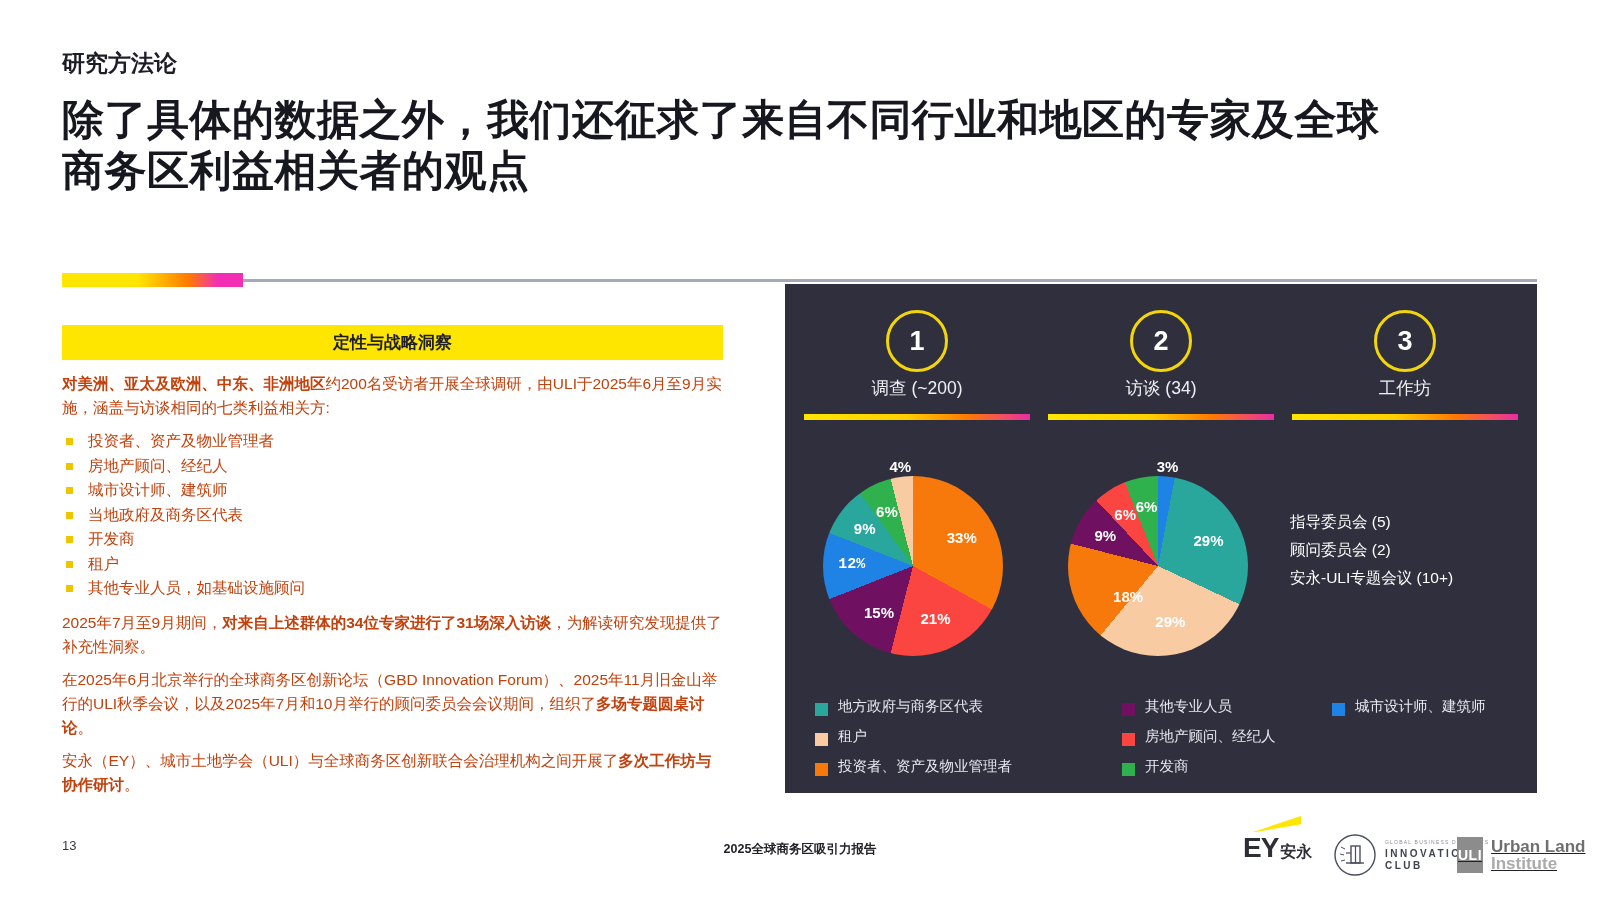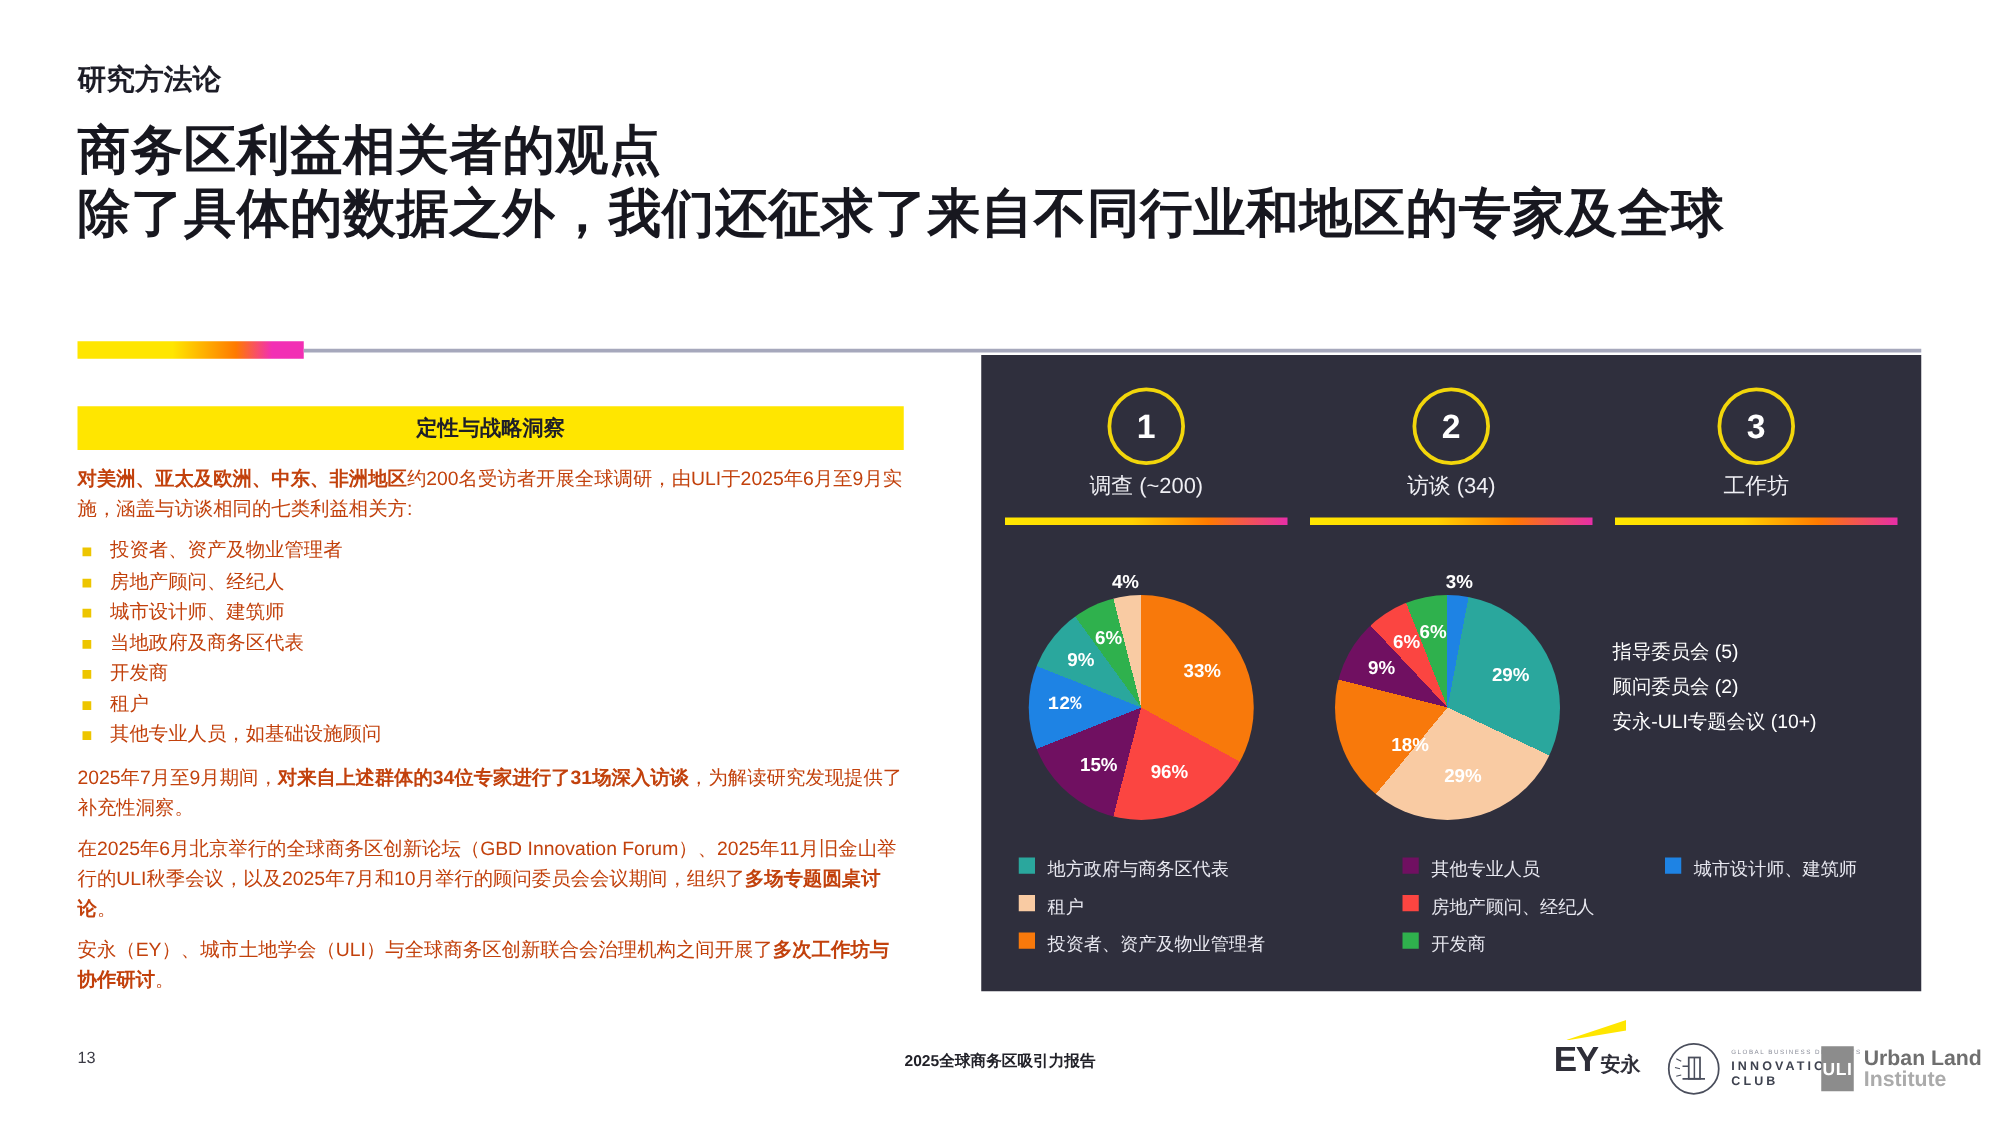--- a/index.html
+++ b/index.html
@@ -37,57 +37,57 @@
   #pie-0{left:38px;top:192px;}
   #pie-1{left:283px;top:192px;}
   .pie-label{position:absolute;transform:translate(-50%,-50%);font-size:15px;font-weight:700;
              color:#ffffff;white-space:nowrap;}
 
   .workshops{position:absolute;left:505px;top:224px;font-size:15.5px;line-height:28px;color:#ffffff;}
 
   .legend{position:absolute;left:30px;top:402px;display:flex;}
   .legend-col:nth-child(1){width:307px;}
   .legend-col:nth-child(2){width:210px;}
-  .legend-item{display:flex;align-items:flex-start;height:30px;font-size:14.5px;color:#E8E8F0;white-space:nowrap;}
+  .legend-item{display:flex;align-items:flex-end;height:30px;font-size:14.5px;color:#E8E8F0;white-space:nowrap;}
   .legend-chip{width:13px;height:13px;margin-right:10px;flex:none;}
 
   .footer-page{position:absolute;left:62px;top:838px;font-size:13px;color:#3a3a44;}
   .footer-title{position:absolute;left:0;top:841px;width:1600px;text-align:center;
                 font-size:12.5px;font-weight:700;color:#222229;}
 
   .ey-logo{position:absolute;left:1243px;top:816px;}
   .ey-beam{margin-left:10px;width:48px;height:16px;background:#FFE600;
            clip-path:polygon(0 100%,100% 0,100% 52%,5% 100%);}
   .ey-text{display:flex;align-items:baseline;margin-top:3px;}
   .ey-ey{font-size:28px;font-weight:800;letter-spacing:-1px;color:#2E2E38;line-height:26px;}
   .ey-cn{font-size:16px;font-weight:700;margin-left:2px;color:#2E2E38;}
 
   .gbdic{position:absolute;left:1333px;top:833px;display:flex;align-items:center;}
   .gbdic-text{margin-left:8px;}
   .gbdic-top{font-size:5px;letter-spacing:1.2px;color:#8a8d99;}
   .gbdic-main{font-size:10px;font-weight:700;letter-spacing:2.5px;color:#3f4350;margin-top:3px;}
   .gbdic-sub{font-size:10px;font-weight:700;letter-spacing:2.5px;color:#3f4350;margin-top:1px;}
 
-  .uli{position:absolute;left:1457px;top:837px;display:flex;align-items:center;}
+  .uli{position:absolute;left:1457px;top:837px;display:flex;align-items:center;text-decoration:underline;}
   .uli-box{width:26px;height:36px;background:#8C8C8C;color:#ffffff;display:flex;align-items:center;
            justify-content:center;font-size:14px;font-weight:800;letter-spacing:0.5px;}
   .uli-text{margin-left:8px;line-height:17px;}
   .uli-line1{font-size:17px;font-weight:800;color:#6f6f6f;}
   .uli-line2{font-size:17px;font-weight:800;color:#ABABAB;}
 </style>
 </head>
 <body>
 
 <div class="slide">
 
   <div class="eyebrow">研究方法论</div>
 
   <div class="title">
+    <div>除了具体的数据之外，我们还征求了来自不同行业和地区的专家及全球</div>
     <div>商务区利益相关者的观点</div>
-    <div>除了具体的数据之外，我们还征求了来自不同行业和地区的专家及全球</div>
   </div>
 
   <div class="topbar"></div>
   <div class="topline"></div>
 
   <div class="banner">
     <span>定性与战略洞察</span>
   </div>
 
   <div class="body-col">
@@ -125,21 +125,21 @@
       </div>
       <div class="step">
         <div class="step-circle">3</div>
         <div class="step-label">工作坊</div>
         <div class="step-bar"></div>
       </div>
     </div>
 
     <div class="pie" id="pie-0" style="background: conic-gradient(rgb(248, 121, 11) 0deg, rgb(248, 121, 11) 118.8deg, rgb(251, 69, 65) 118.8deg, rgb(251, 69, 65) 194.4deg, rgb(112, 16, 97) 194.4deg, rgb(112, 16, 97) 248.4deg, rgb(30, 131, 228) 248.4deg, rgb(30, 131, 228) 291.6deg, rgb(42, 167, 157) 291.6deg, rgb(42, 167, 157) 324deg, rgb(47, 177, 77) 324deg, rgb(47, 177, 77) 345.6deg, rgb(249, 203, 163) 345.6deg, rgb(249, 203, 163) 360deg);">
         <div class="pie-label" style="left: 138.804px; top: 61.1374px;">33%</div>
-        <div class="pie-label" style="left: 112.518px; top: 142.037px;">96%</div>
+        <div class="pie-label" style="left: 112.518px; top: 142.037px;">21%</div>
         <div class="pie-label" style="left: 56px; top: 135.907px;">15%</div>
         <div class="pie-label" style="left: 28.8px; top: 88px; font-family: Liberation Mono, monospace;">12%</div>
         <div class="pie-label" style="left: 41.6425px; top: 52.4901px;">9%</div>
         <div class="pie-label" style="left: 63.9423px; top: 34.6246px;">6%</div>
         <div class="pie-label" style="left: 77.3664px; top: -10.0052px;">4%</div>
       </div>
     <div class="pie" id="pie-1" style="background: conic-gradient(rgb(30, 131, 228) 0deg, rgb(30, 131, 228) 10.8deg, rgb(42, 167, 157) 10.8deg, rgb(42, 167, 157) 115.2deg, rgb(249, 203, 163) 115.2deg, rgb(249, 203, 163) 219.6deg, rgb(248, 121, 11) 219.6deg, rgb(248, 121, 11) 284.4deg, rgb(112, 16, 97) 284.4deg, rgb(112, 16, 97) 316.8deg, rgb(251, 69, 65) 316.8deg, rgb(251, 69, 65) 338.4deg, rgb(47, 177, 77) 338.4deg, rgb(47, 177, 77) 360deg);">
         <div class="pie-label" style="left: 99.4861px; top: -10.3526px;">3%</div>
         <div class="pie-label" style="left: 140.52px; top: 64.2587px;">29%</div>
         <div class="pie-label" style="left: 102.369px; top: 145.334px;">29%</div>

